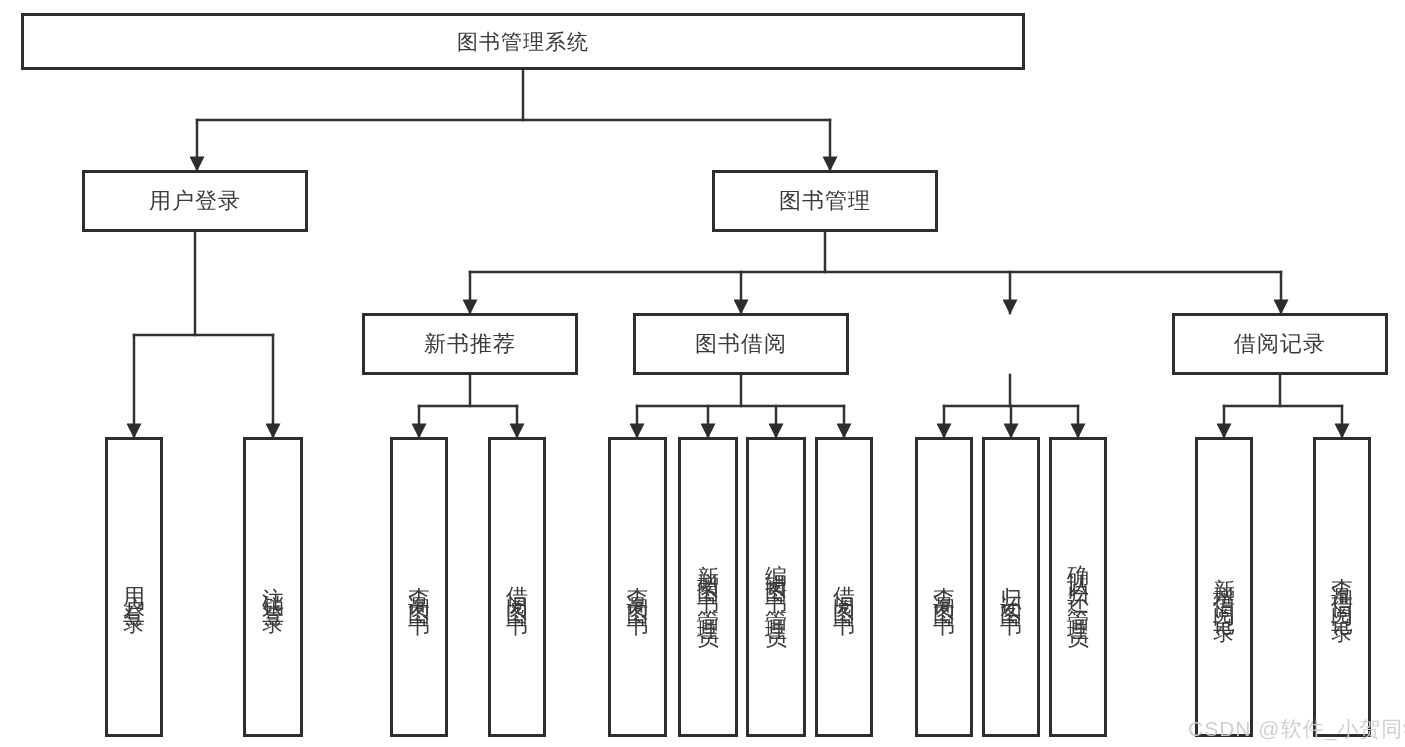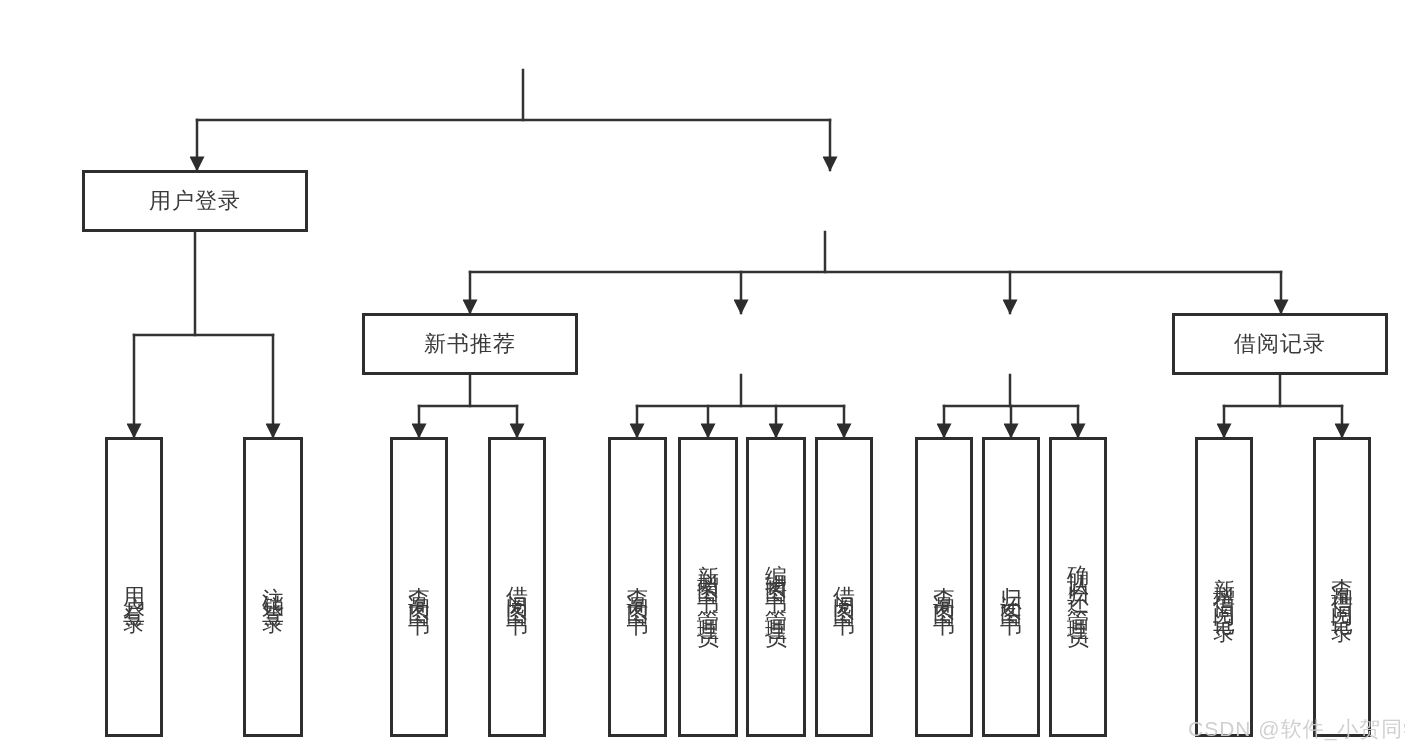--- a/index.html
+++ b/index.html
@@ -92,24 +92,27 @@
       <path d="M1011,406 V437" marker-end="url(#arrow)"></path>
       <path d="M1078,406 V437" marker-end="url(#arrow)"></path>
 
       <path d="M1280,375 V406"></path>
       <path d="M1224,406 H1342"></path>
       <path d="M1224,406 V437" marker-end="url(#arrow)"></path>
       <path d="M1342,406 V437" marker-end="url(#arrow)"></path>
     </g>
   </svg>
 
+  <div class="node root">图书管理系统</div>
 
   <div class="node lvl2" style="left:82px;">用户登录</div>
+  <div class="node lvl2" style="left:712px;">图书管理</div>
 
   <div class="node lvl3" style="left:362px;">新书推荐</div>
+  <div class="node lvl3" style="left:633px;">图书借阅</div>
   <div class="node lvl3" style="left:1172px;">借阅记录</div>
 
   <div class="node leaf" style="left:105px;">
     <span class="vtext">用户登录</span>
   </div>
   <div class="node leaf" style="left:243px;width:60px;">
     <span class="vtext">注销登录</span>
   </div>
 
   <div class="node leaf" style="left:390px;">

